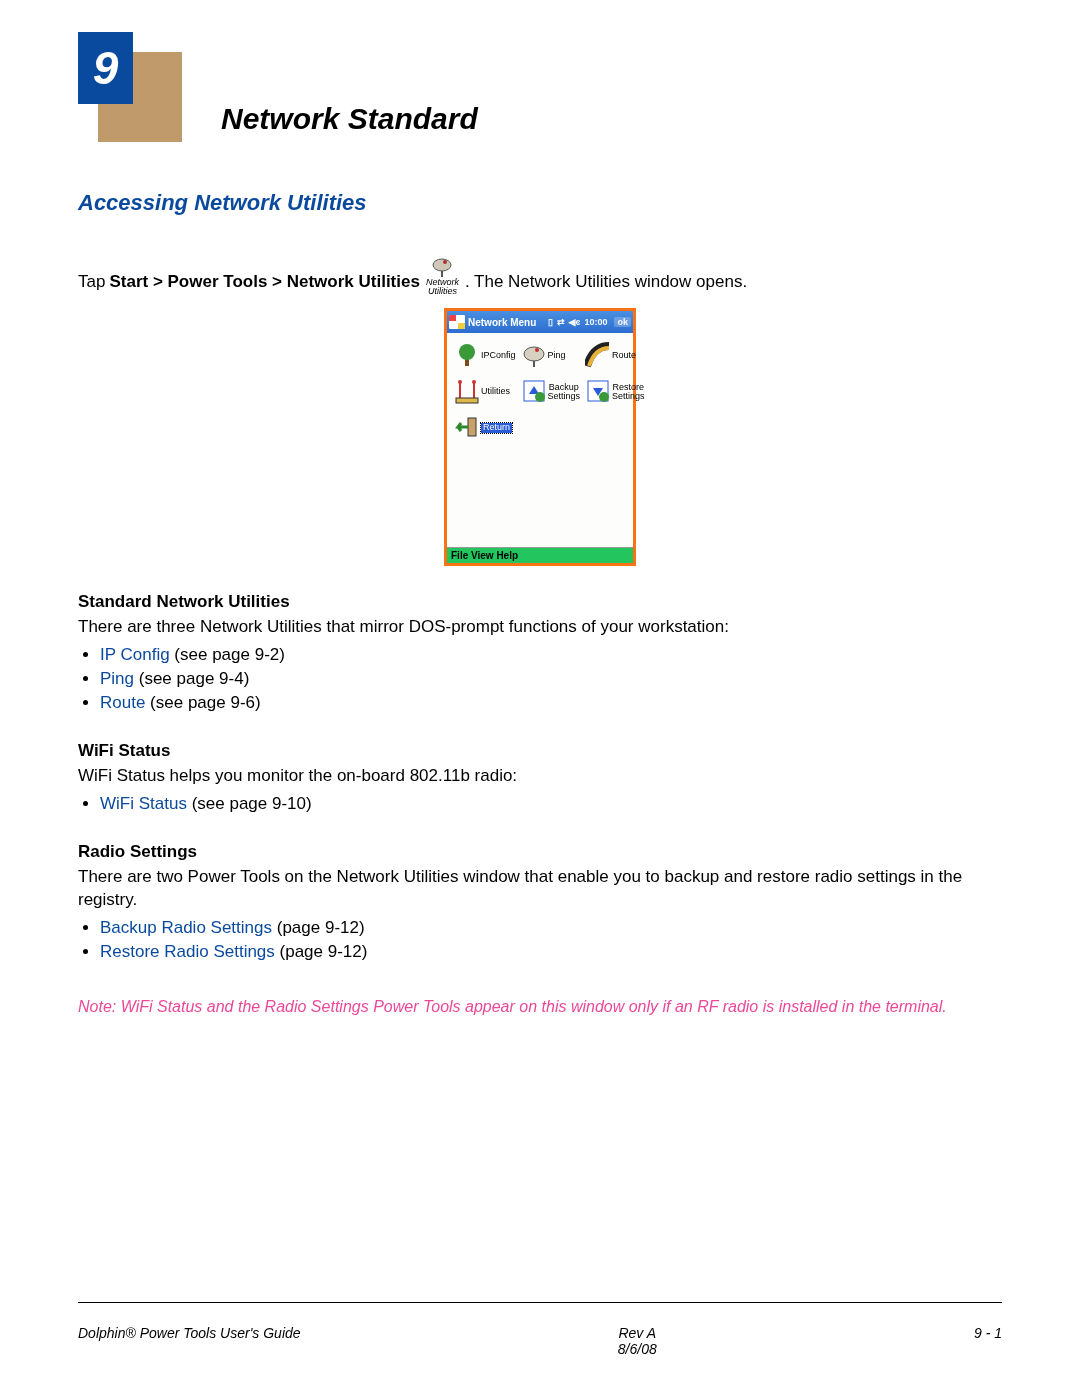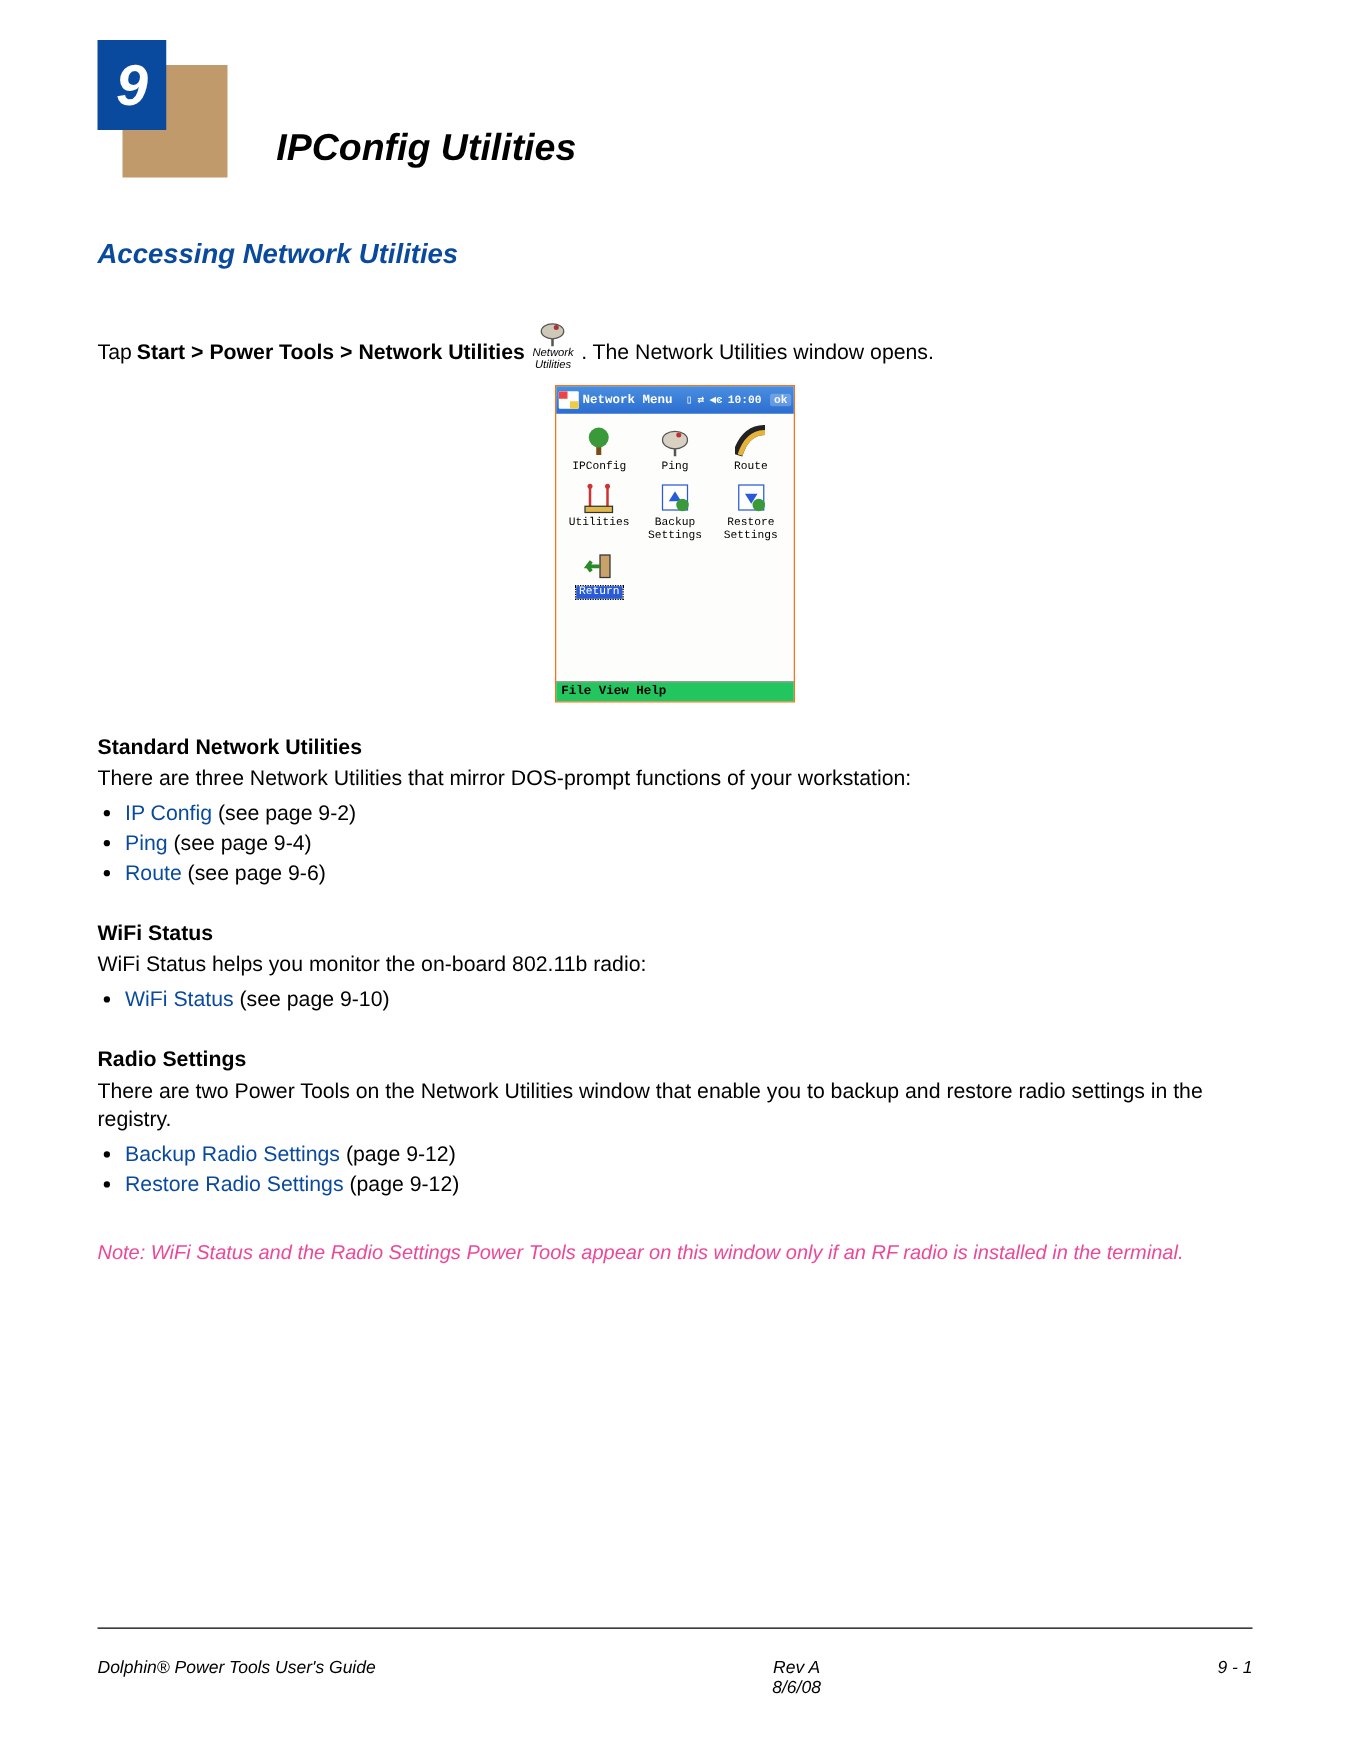--- a/index.html
+++ b/index.html
@@ -89,24 +89,24 @@
     margin: 0 2px -2px 2px;
     font-size: 9px;
     line-height: 1;
     font-style: italic;
   }
   .inline-icon svg { display: block; }
   .bold { font-weight: bold; }
   .screenshot {
     width: 192px;
     margin: 8px auto 18px auto;
-    border: 1px solid #f97316;
+    border: 3px solid #f97316;
     background: #fdfdfb;
     box-sizing: border-box;
-    font-family: Liberation Mono, monospace;
+    font-family: Liberation Sans, sans-serif;
   }
   .ss-titlebar {
     height: 22px;
     background: linear-gradient(#4a8fe0, #2c6dd0);
     color: #fff;
     display: flex;
     align-items: center;
     font-size: 10px;
     font-weight: bold;
     padding: 0 2px;
@@ -138,21 +138,21 @@
   .ss-grid {
     display: grid;
     grid-template-columns: repeat(3, 1fr);
     gap: 6px 4px;
     padding: 8px 6px 6px 6px;
     min-height: 200px;
     align-content: start;
   }
   .ss-item {
     display: flex;
-    flex-direction: column;
+    flex-direction: row;
     align-items: center;
     font-size: 9px;
     color: #000;
     text-align: center;
     line-height: 1.05;
   }
   .ss-item .ic {
     width: 28px; height: 28px;
     margin-bottom: 2px;
     display: flex; align-items: center; justify-content: center;
@@ -210,21 +210,21 @@
 </head>
 <body>
 
 <div class="page">
 
   <div class="chapter-header">
     <div class="chapter-badge">
       <div class="badge-back"></div>
       <div class="badge-front">9</div>
     </div>
-    <div class="chapter-title">IPConfig Utilities</div>
+    <div class="chapter-title">Network Standard</div>
   </div>
 
   <div class="section-heading">Accessing Network Utilities</div>
 
   <div class="body-text intro-line">
     <span>Tap </span>
     <span class="bold">Start &gt; Power Tools &gt; Network Utilities</span>
     <span class="inline-icon">
       <svg width="22" height="22" viewBox="0 0 22 22">
         <ellipse cx="11" cy="9" rx="9" ry="6" fill="#cfc8b8" stroke="#555" stroke-width="1"></ellipse>

